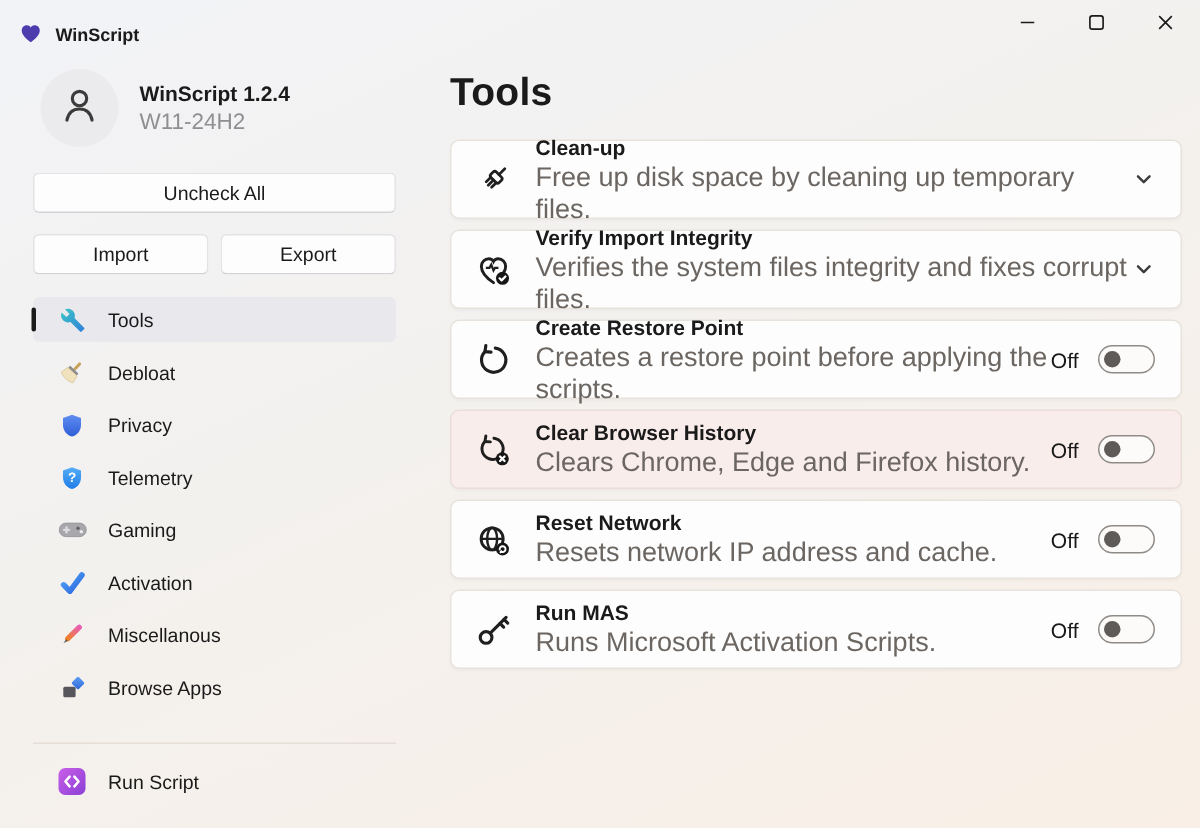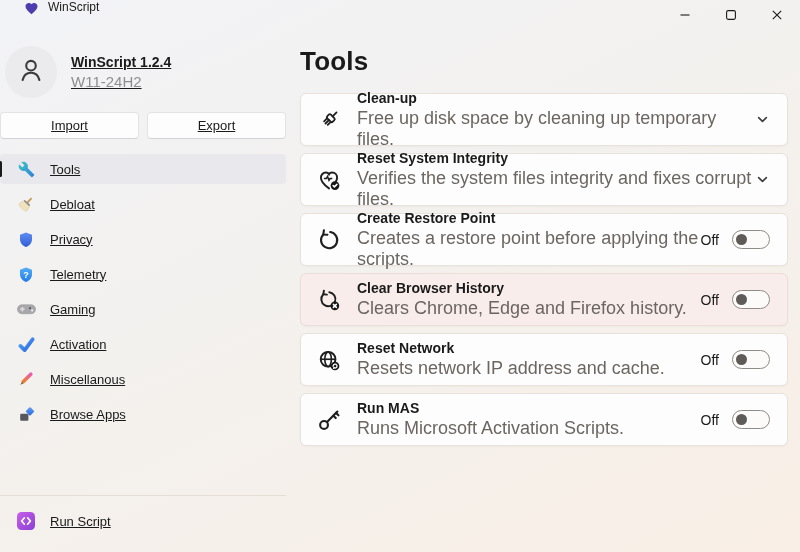--- a/index.html
+++ b/index.html
@@ -4,28 +4,28 @@
 <style>
   * { margin:0; padding:0; box-sizing:border-box; }
   html,body { width:800px; height:552px; overflow:hidden; }
   .window {
     width:800px; height:552px;
     background:linear-gradient(155deg,#f2f3f7 0%,#f3f1ee 45%,#f9efe6 100%);
     font-family:"Liberation Sans", sans-serif; color:#1a1a1a;
     display:flex; flex-direction:column;
   }
   
-  .titlebar { height:30px; flex:0 0 auto; display:flex; align-items:flex-start; padding-left:24px; }
+  .titlebar { height:30px; flex:0 0 auto; display:flex; align-items:flex-end; padding-left:13px;font-weight:bold; }
   .logo { display:flex; margin-top:1px; }
   .titlebar-title { font-size:12px; margin-left:9px; }
   .titlebar-controls { margin-left:auto; display:flex; height:100%; }
   .tb-btn { width:46px; height:100%; display:flex; align-items:center; justify-content:center; cursor:pointer; }
   
   .body { flex:1; display:flex; min-height:0; }
-  .sidebar { width:286px; flex:0 0 auto; padding:10px 0 16px; display:flex; flex-direction:column;text-decoration:underline; }
+  .sidebar { width:286px; flex:0 0 auto; padding:10px 22px 16px; display:flex; flex-direction:column; }
   .profile { display:flex; align-items:center; gap:14px; margin:6px 0 0 5px; }
   .avatar { width:52px; height:52px; border-radius:50%; background:#ebebee; display:flex; align-items:center; justify-content:center; }
   .profile-name { font-weight:bold; font-size:14px; }
   .profile-build { color:#8f8f93; font-size:15px; margin-top:3px; }
   .btn {
     background:#fdfdfe; border:1px solid #e3e2e5; border-bottom-color:#d3d2d6;
     border-radius:4px; height:27px; font-size:13px; color:#1a1a1a;
     display:flex; align-items:center; justify-content:center; cursor:pointer;
     font-family:"Liberation Sans", sans-serif;
   }
@@ -106,20 +106,21 @@
                 <path d="M4.8 20.6 C5.8 16 8.5 14.3 12 14.3 C15.5 14.3 18.2 16 19.2 20.6" stroke="#3b3b3b" stroke-width="1.8" stroke-linecap="round"></path>
               </svg>
           </span>
         </div>
         <div>
           <div class="profile-name">WinScript 1.2.4</div>
           <div class="profile-build">W11-24H2</div>
         </div>
       </div>
 
+      <button class="btn uncheck">Uncheck All</button>
       <div class="ie-row">
         <button class="btn">Import</button>
         <button class="btn">Export</button>
       </div>
 
       <nav class="nav" id="nav-list">
           <div class="nav-item selected">
     <span class="icon-holder">
               <svg width="17" height="17" viewBox="0 0 24 24">
                 <defs>
@@ -280,21 +281,21 @@
           <div class="card">
     <span class="card-icon">
               <svg width="24" height="24" viewBox="0 0 16 16" fill="none">
                 <path d="M8 13.6 C5.2 11.7 2.6 9.4 2.6 6.4 2.6 4.5 4.1 3 5.9 3 6.9 3 7.6 3.4 8 4.2 8.4 3.4 9.1 3 10.1 3 11.9 3 13.4 4.5 13.4 6.4 13.4 7.5 13 8.5 12.4 9.4" stroke="#1f1f1f" stroke-width="1.3" stroke-linecap="round"></path>
                 <path d="M4.6 7 H6.2 L7 5.6 L8 8.2 L8.7 7 H10.2" stroke="#1f1f1f" stroke-width="1"></path>
                 <circle cx="12" cy="11.7" r="2.9" fill="#161616"></circle>
                 <path d="M10.7 11.7 L11.6 12.6 L13.3 10.9" stroke="#fff" stroke-width="1" stroke-linecap="round" stroke-linejoin="round"></path>
               </svg>
             </span>
     <div class="card-text">
-      <span class="card-title">Reset System Integrity</span>
+      <span class="card-title">Verify Import Integrity</span>
       <span class="card-desc">Verifies the system files integrity and fixes corrupt files.</span>
     </div>
     <div class="card-control">
               <span class="chev">
                 <svg width="15" height="15" viewBox="0 0 14 14" fill="none">
                   <path d="M3.4 5.2 L7 8.8 L10.6 5.2" stroke="#3c3c3c" stroke-width="1.5" stroke-linecap="round" stroke-linejoin="round"></path>
                 </svg>
               </span>
             </div>
   </div>

